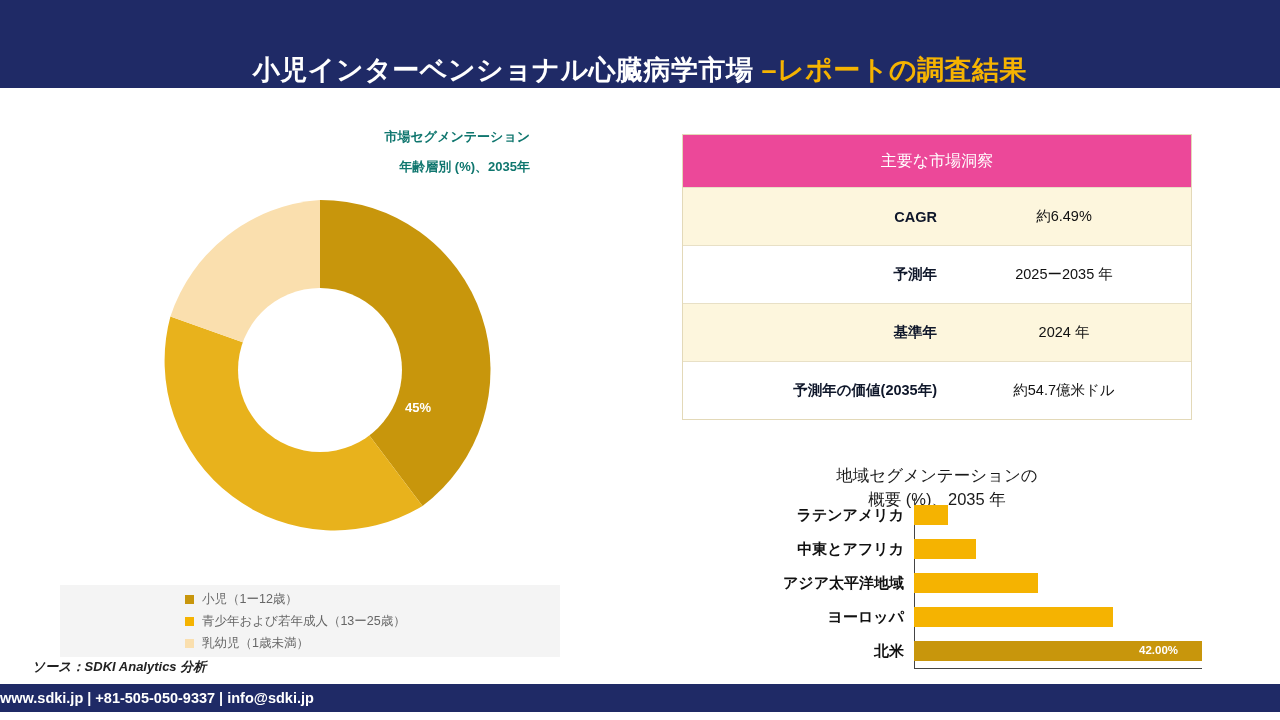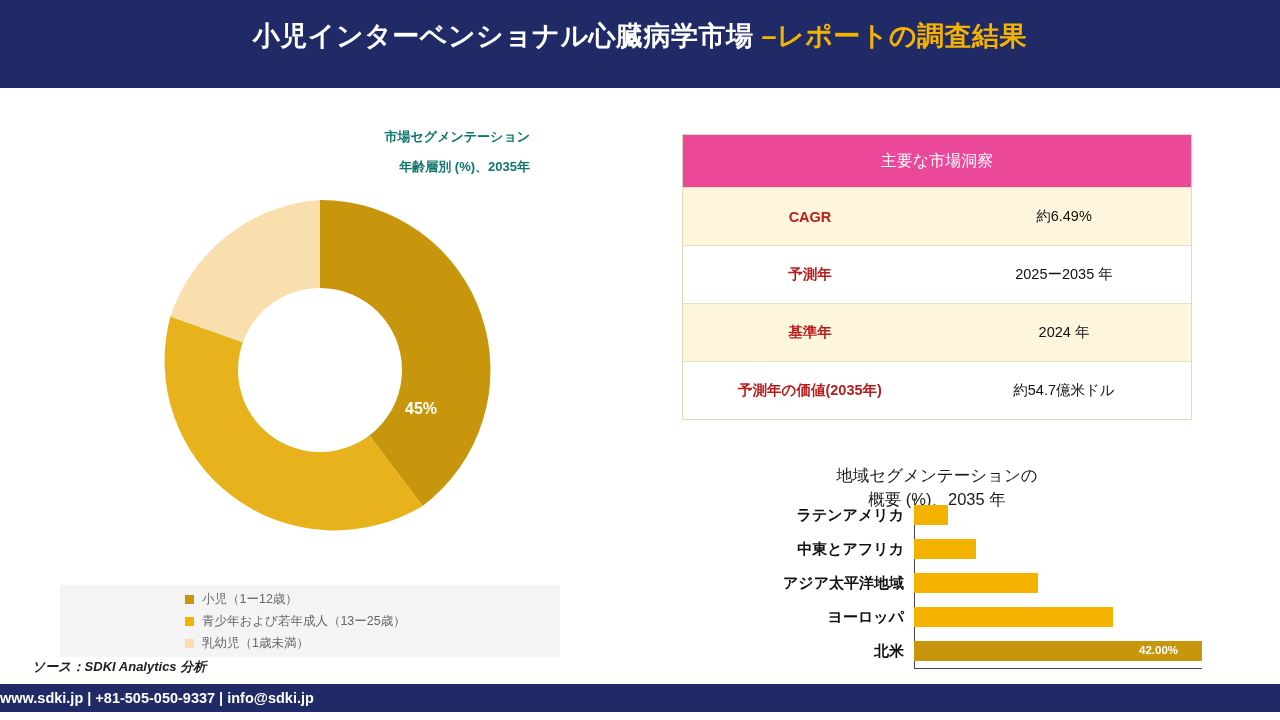--- a/index.html
+++ b/index.html
@@ -10,21 +10,21 @@
     overflow:hidden;
     position:relative;
   }
   
   .header{
     position:absolute;left:0;top:0;width:1280px;height:88px;
     background:#1f2a66;
   }
   .header-inner{
     position:absolute;left:0;top:0;width:1280px;height:88px;
-    display:flex;align-items:flex-start;justify-content:center;margin-top:18px;
+    display:flex;align-items:flex-end;justify-content:center;
   }
   .header-title{
     font-size:27px;font-weight:bold;color:#ffffff;letter-spacing:0.5px;
     white-space:nowrap;
   }
   .header-title .accent{color:#f5b301;}
   
   .footer{
     position:absolute;left:0;top:684px;width:1280px;height:28px;
     background:#1f2a66;display:flex;align-items:center;justify-content:flex-start;
@@ -35,21 +35,21 @@
     position:absolute;left:110px;top:122px;width:420px;
     text-align:right;font-size:13px;font-weight:bold;color:#0f766e;
     line-height:30px;
   }
   .donut-wrap{
     position:absolute;left:140px;top:190px;width:360px;height:360px;
   }
   .donut-svg{display:block;}
   .donut-label{
     position:absolute;left:405px;top:400px;
-    font-size:16px;font-weight:bold;color:#ffffff;
+    font-size:13px;font-weight:bold;color:#ffffff;
   }
   .legend{
     position:absolute;left:60px;top:565px;width:500px;height:72px;
     background:#f4f4f4;
     display:flex;flex-direction:column;justify-content:center;
     padding-left:125px;box-sizing:border-box;margin-top:20px;
   }
   .legend-row{display:flex;align-items:center;height:22px;}
   .legend-swatch{width:9px;height:9px;margin-right:8px;flex:0 0 auto;}
   .legend-text{font-size:12.5px;color:#666666;}
@@ -66,21 +66,21 @@
     background:#ec4899;height:52px;display:flex;align-items:center;justify-content:center;
   }
   .table-head-text{font-size:16px;color:#ffffff;font-weight:normal;}
   .table-row{
     height:57px;display:flex;align-items:center;
     border-top:1px solid #e8e0c6;
   }
   .table-row.odd{background:#fdf6dd;}
   .table-row.even{background:#ffffff;}
   .cell-label{
-    width:255px;text-align:center;font-size:14.5px;font-weight:bold;color:#b91c1c;
+    width:255px;text-align:right;font-size:14.5px;font-weight:bold;color:#0f172a;
   }
   .cell-value{
     width:255px;text-align:center;font-size:14.5px;color:#111111;
   }
   
   .bar-title{
     position:absolute;left:682px;top:432px;width:510px;text-align:center;
     font-size:16.5px;color:#1a1a1a;line-height:24px;font-weight:normal;margin-top:31px;
   }
   .bars{

